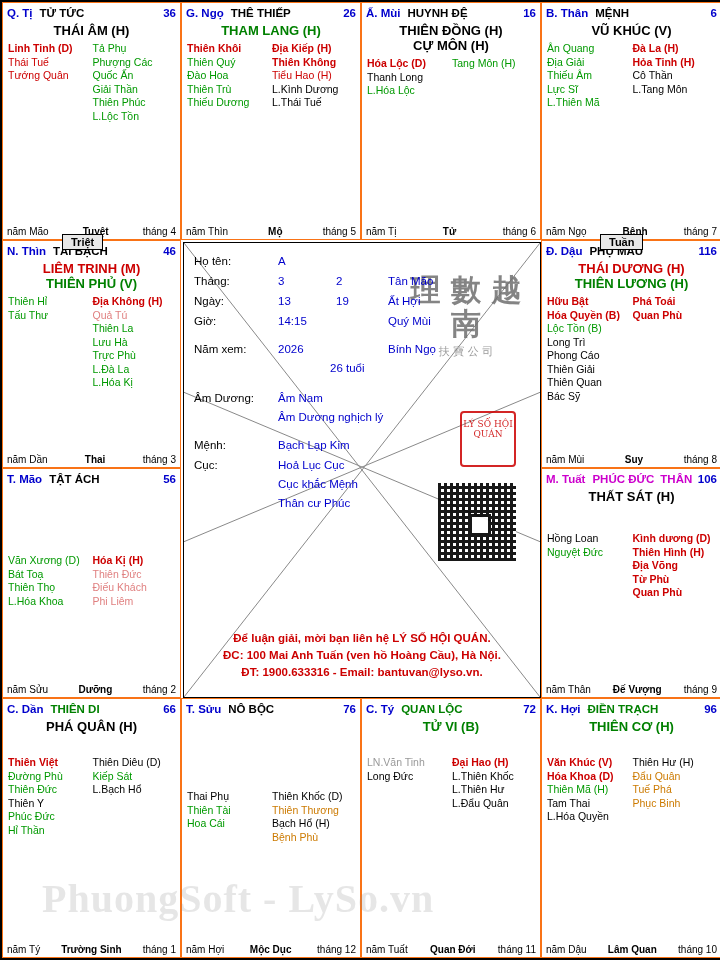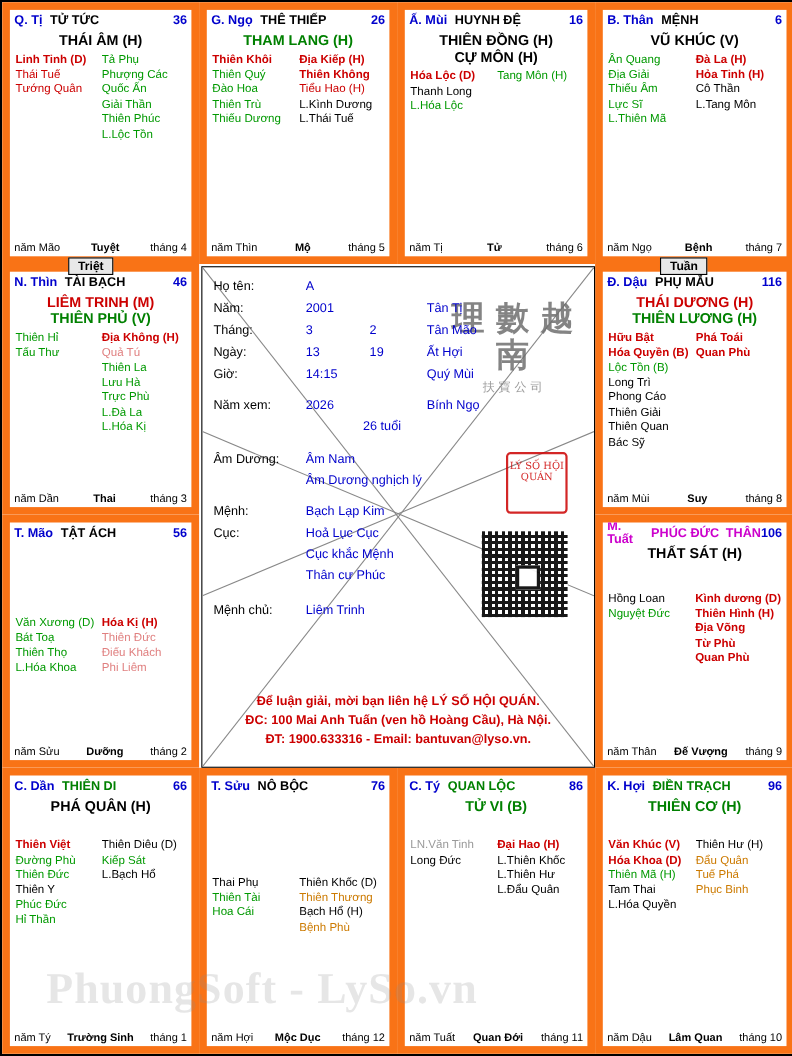--- a/index.html
+++ b/index.html
@@ -14,21 +14,21 @@
     overflow:hidden;
   }
   #chart {
     position:absolute;
     left:0; top:0;
     width:720px; height:960px;
     border:2px solid #000;
   }
   .cell {
     position:absolute;
-    border:7px solid #f97316;
+    border:1px solid #f97316;
     background:#fff;
     overflow:hidden;
   }
   .hdr {
     display:flex;
     align-items:center;
     font-size:11.5px;
     font-weight:bold;
     padding:2px 4px 0 4px;
     height:17px;
@@ -487,21 +487,21 @@
       <span class="f1">năm Hợi</span>
       <span class="f2">Mộc Dục</span>
       <span class="f3">tháng 12</span>
     </div>
   </div>
 
   <div class="cell" style="left:359px;top:696px;width:180px;height:260px">
     <div class="hdr">
       <span class="chi">C. Tý</span>
       <span class="pal" style="color:#008000">QUAN LỘC</span>
-      <span class="num">86</span>
+      <span class="num">72</span>
     </div>
     <div class="mainstars">
       <div class="ms-green">TỬ VI (B)</div>
     </div>
     <div class="cols" style="padding-top:22px">
       <div class="col">
         <div class="c-gray">LN.Văn Tinh</div>
         <div class="c-black">Long Đức</div>
       </div>
       <div class="col">
@@ -563,26 +563,20 @@
     </div>
     <div class="stamp">LÝ SỐ HỘI QUÁN</div>
     <div class="qr"></div>
 
     <div class="info">
       <div class="inf-row">
         <span class="inf-lab">Họ tên:</span>
         <span class="inf-v1">A</span>
       </div>
       <div class="inf-row">
-        <span class="inf-lab">Năm:</span>
-        <span class="inf-v1">2001</span>
-        <span class="inf-v2"></span>
-        <span class="inf-v3">Tân Tị</span>
-      </div>
-      <div class="inf-row">
         <span class="inf-lab">Tháng:</span>
         <span class="inf-v1">3</span>
         <span class="inf-v2">2</span>
         <span class="inf-v3">Tân Mão</span>
       </div>
       <div class="inf-row">
         <span class="inf-lab">Ngày:</span>
         <span class="inf-v1">13</span>
         <span class="inf-v2">19</span>
         <span class="inf-v3">Ất Hợi</span>
@@ -611,24 +605,20 @@
         <span class="inf-lab">Mệnh:</span>
         <span class="inf-wide">Bạch Lạp Kim</span>
       </div>
       <div class="inf-row">
         <span class="inf-lab">Cục:</span>
         <span class="inf-wide">Hoả Lục Cục</span>
       </div>
       <div class="sub">Cục khắc Mệnh</div>
       <div class="sub">Thân cư Phúc</div>
 
-      <div class="inf-row" style="margin-top:12px">
-        <span class="inf-lab">Mệnh chủ:</span>
-        <span class="inf-wide">Liêm Trinh</span>
-      </div>
     </div>
 
     <div class="contact">
       <div>Để luận giải, mời bạn liên hệ LÝ SỐ HỘI QUÁN.</div>
       <div>ĐC: 100 Mai Anh Tuấn (ven hồ Hoàng Cầu), Hà Nội.</div>
       <div>ĐT: 1900.633316 - Email: bantuvan@lyso.vn.</div>
     </div>
   </div>
 
   <div class="tag" style="left:60px;top:232px">Triệt</div>

